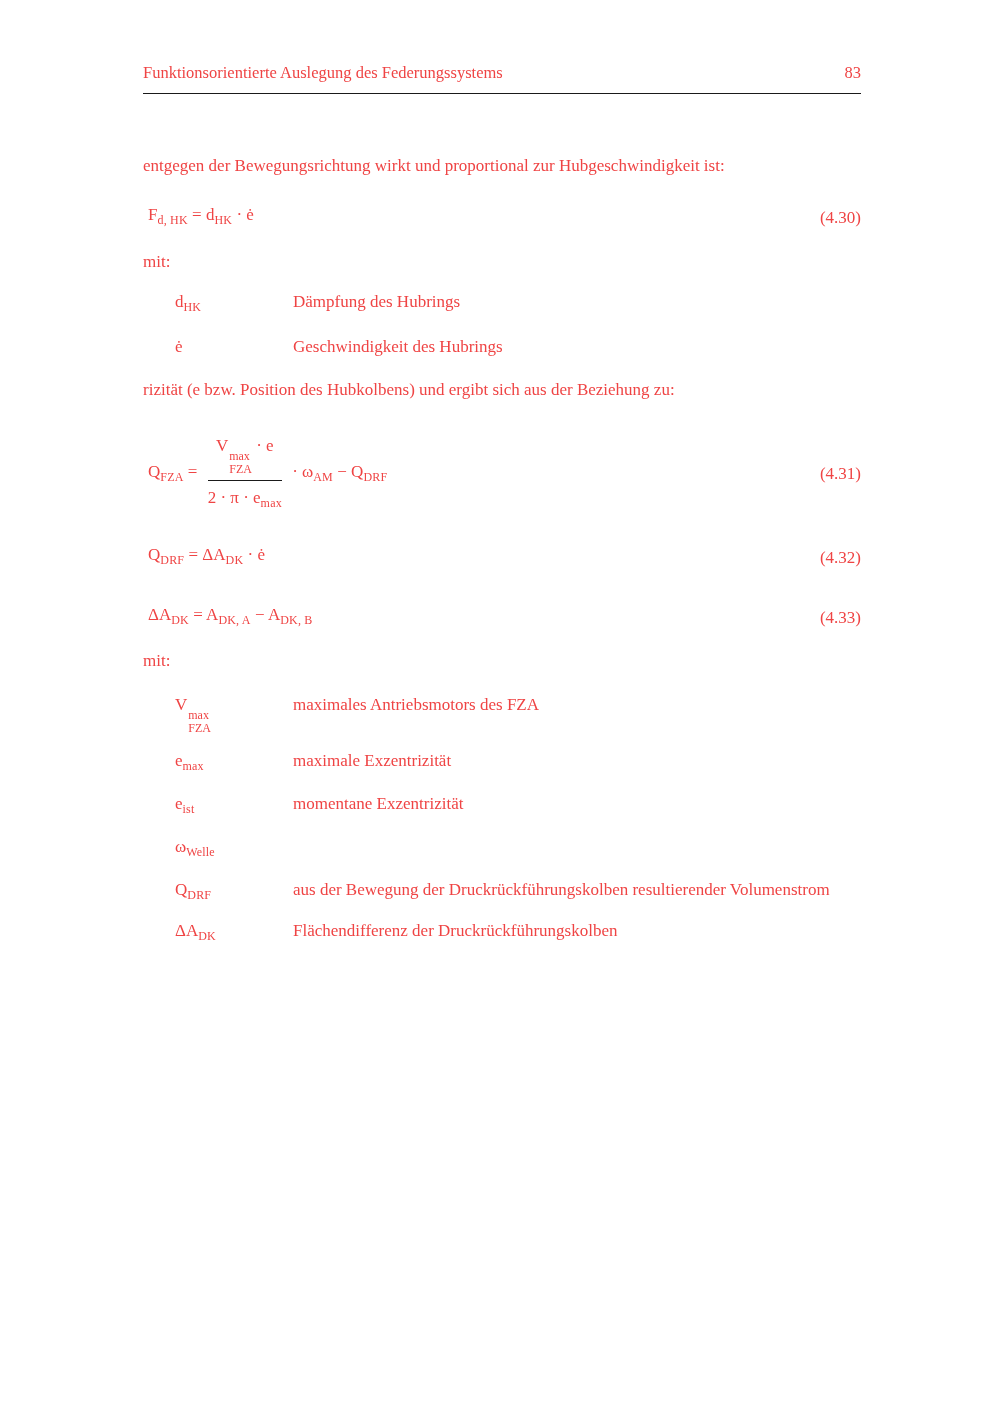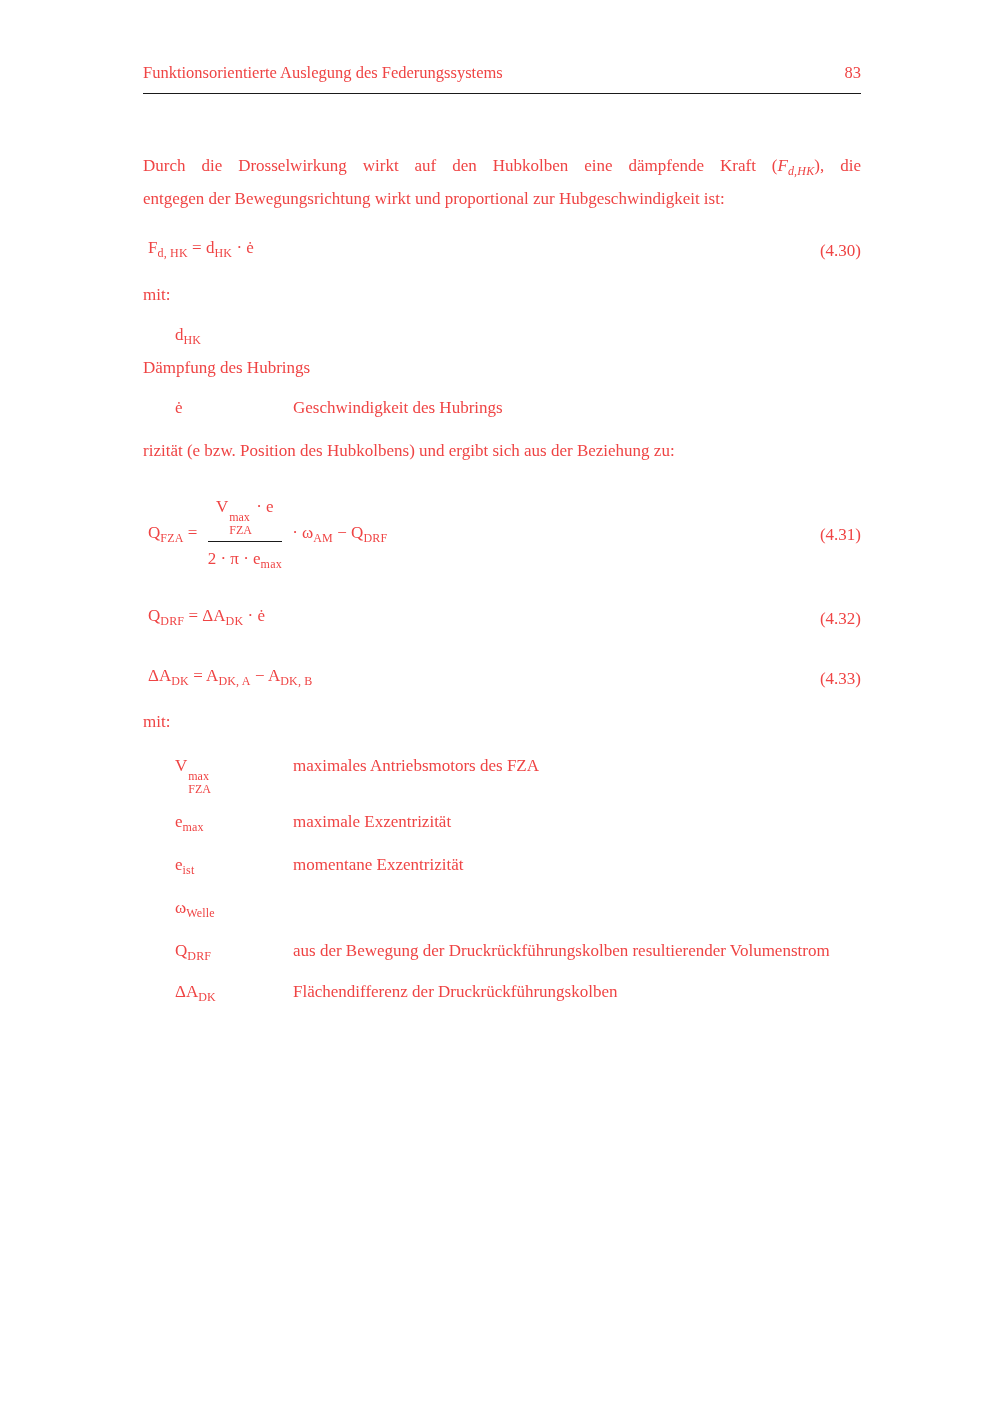--- a/index.html
+++ b/index.html
@@ -85,42 +85,41 @@
     padding-top: 3px;
   }
   
   .def-row { display: flex; align-items: flex-start; }
   .def-term {
     margin-left: 32px;
     width: 118px;
     flex-shrink: 0;
   }
   .def-text { flex: 1; }
-  .dl1-r1 { margin-top: 12px; flex-direction: column; }
+  .dl1-r1 { margin-top: 12px; }
   .dl1-r2 { margin-top: 12px; }
   .dl2-r1 { margin-top: 16px; }
   .dl2-r2 { margin-top: 12px; }
   .dl2-r3 { margin-top: 10px; }
   .dl2-r4 { margin-top: 10px; }
   .dl2-r5 { margin-top: 10px; }
   .dl2-r6 { margin-top: 8px; }
 </style>
 </head>
 <body>
 
 <div class="page">
   <div class="content">
 
     <div class="header">
       <span>Funktionsorientierte Auslegung des Federungssystems</span>
       <span>83</span>
     </div>
 
     <div class="para p1">
-      <div class="jline"><span>Durch die Drosselwirkung wirkt auf den Hubkolben eine dämpfende Kraft (</span><span class="ital"><span>F</span><span class="sub">d,HK</span></span><span>), die</span></div>
       <div class="lline">entgegen der Bewegungsrichtung wirkt und proportional zur Hubgeschwindigkeit ist:</div>
     </div>
 
     <div class="eq-row eq430">
       <span class="eq-body"><span>F</span><span class="sub">d, HK</span> <span>=</span> <span>d</span><span class="sub">HK</span> <span>· ė</span></span>
       <span class="eq-num">(4.30)</span>
     </div>
 
     <div class="mit1">mit:</div>
 

